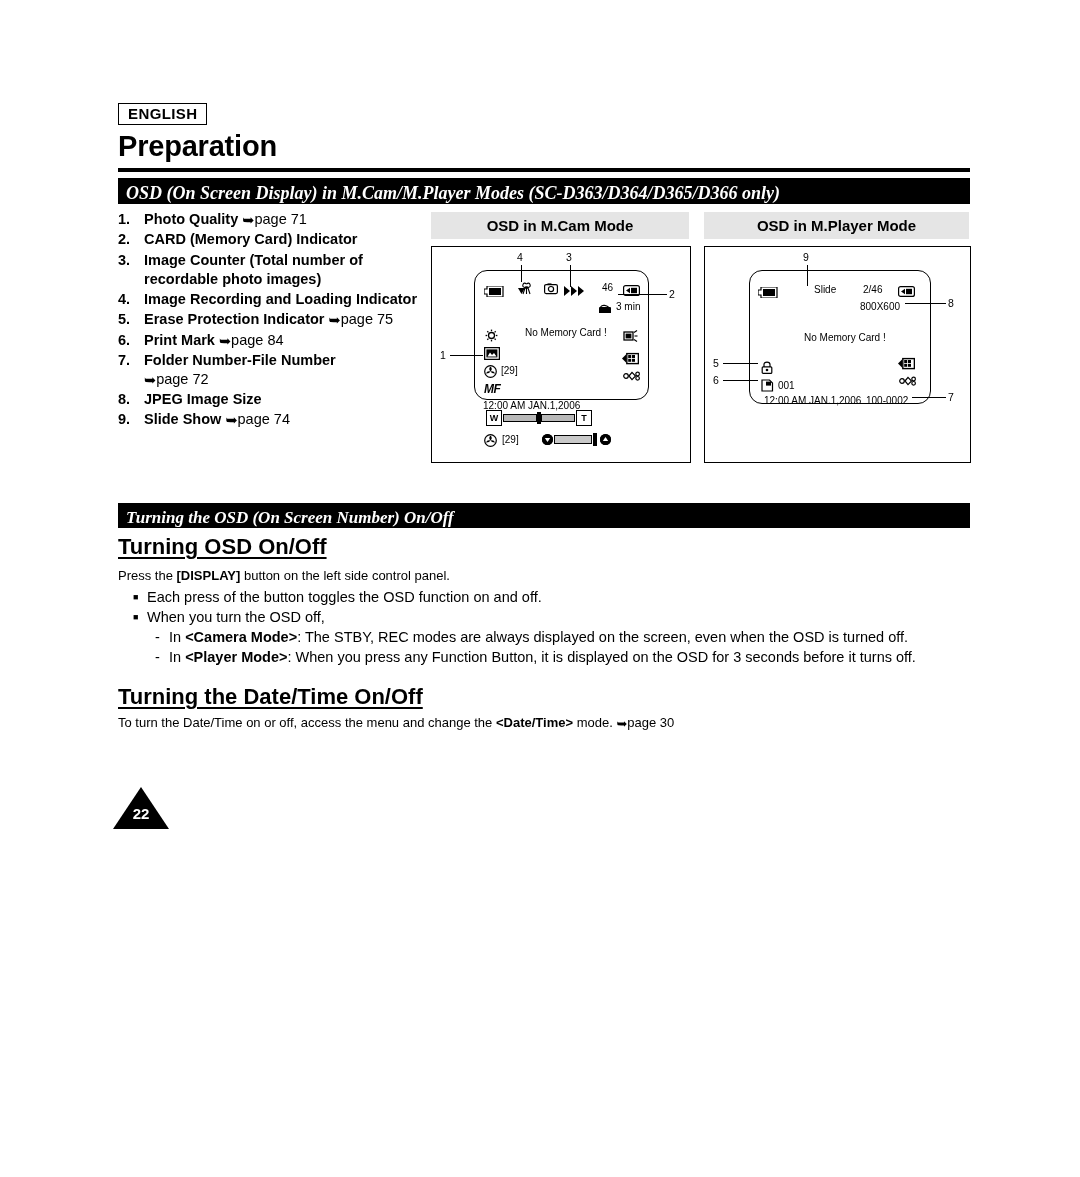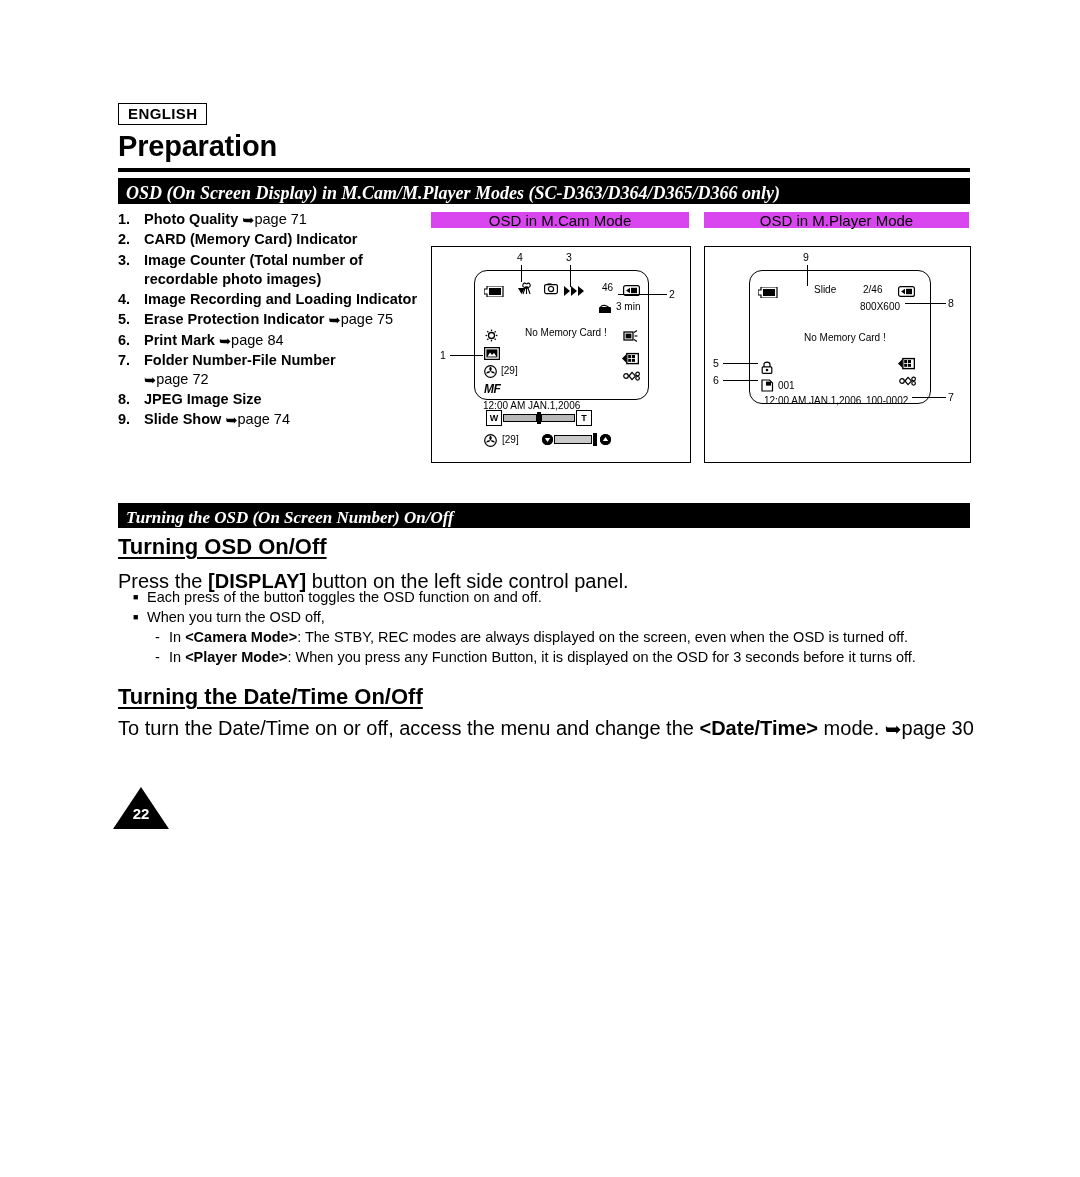--- a/index.html
+++ b/index.html
@@ -42,23 +42,23 @@
     font-size:14.5px;line-height:1.30;
   }
   .li{display:flex;margin-bottom:1.5px;}
   .li .num{width:26px;flex:0 0 26px;font-weight:bold;}
   .li .txt{font-weight:bold;}
   .li .reg{font-weight:normal;}
   .arr{font-weight:normal;display:inline-block;transform:translateY(.5px);}
 
   
   .panel-head{
-    position:absolute;background:#d946ef;
+    position:absolute;background:#e5e5e5;
     display:flex;align-items:center;justify-content:center;
-    font-size:15px;font-weight:normal;height:16px;
+    font-size:15px;font-weight:bold;height:27px;
   }
   #head-mcam{left:431px;top:212px;width:258px;}
   #head-mplayer{left:704px;top:212px;width:265px;}
 
   
   .panel-box{position:absolute;border:1.5px solid #000;background:#fff;}
   #box-mcam{left:431px;top:246px;width:258px;height:215px;}
   #box-mplayer{left:704px;top:246px;width:265px;height:215px;}
 
   
@@ -92,21 +92,21 @@
   .ex-knob{width:4px;height:13px;background:#000;}
 
   
   .h3{
     position:absolute;left:118px;font-size:22px;font-weight:bold;
     text-decoration:underline;text-underline-offset:3px;
   }
   #h3-osd{top:534px;}
   #h3-dt{top:684px;}
 
-  .para{position:absolute;left:118px;font-size:20px;line-height:1.45;}
+  .para{position:absolute;left:118px;font-size:13px;line-height:1.45;}
   #p-press{top:567px;}
   .bullet-line{position:absolute;left:133px;font-size:14.5px;line-height:1.45;display:flex;}
   .bullet-line .bsq{width:14px;flex:0 0 14px;font-size:9px;padding-top:4px;}
   .dash-line{position:absolute;left:155px;font-size:14.5px;line-height:1.45;display:flex;}
   .dash-line .dsh{width:14px;flex:0 0 14px;}
   #b1{top:587px;}
   #b2{top:607px;}
   #d1{top:627px;}
   #d2{top:647px;}
   #p-dt{top:714px;}

